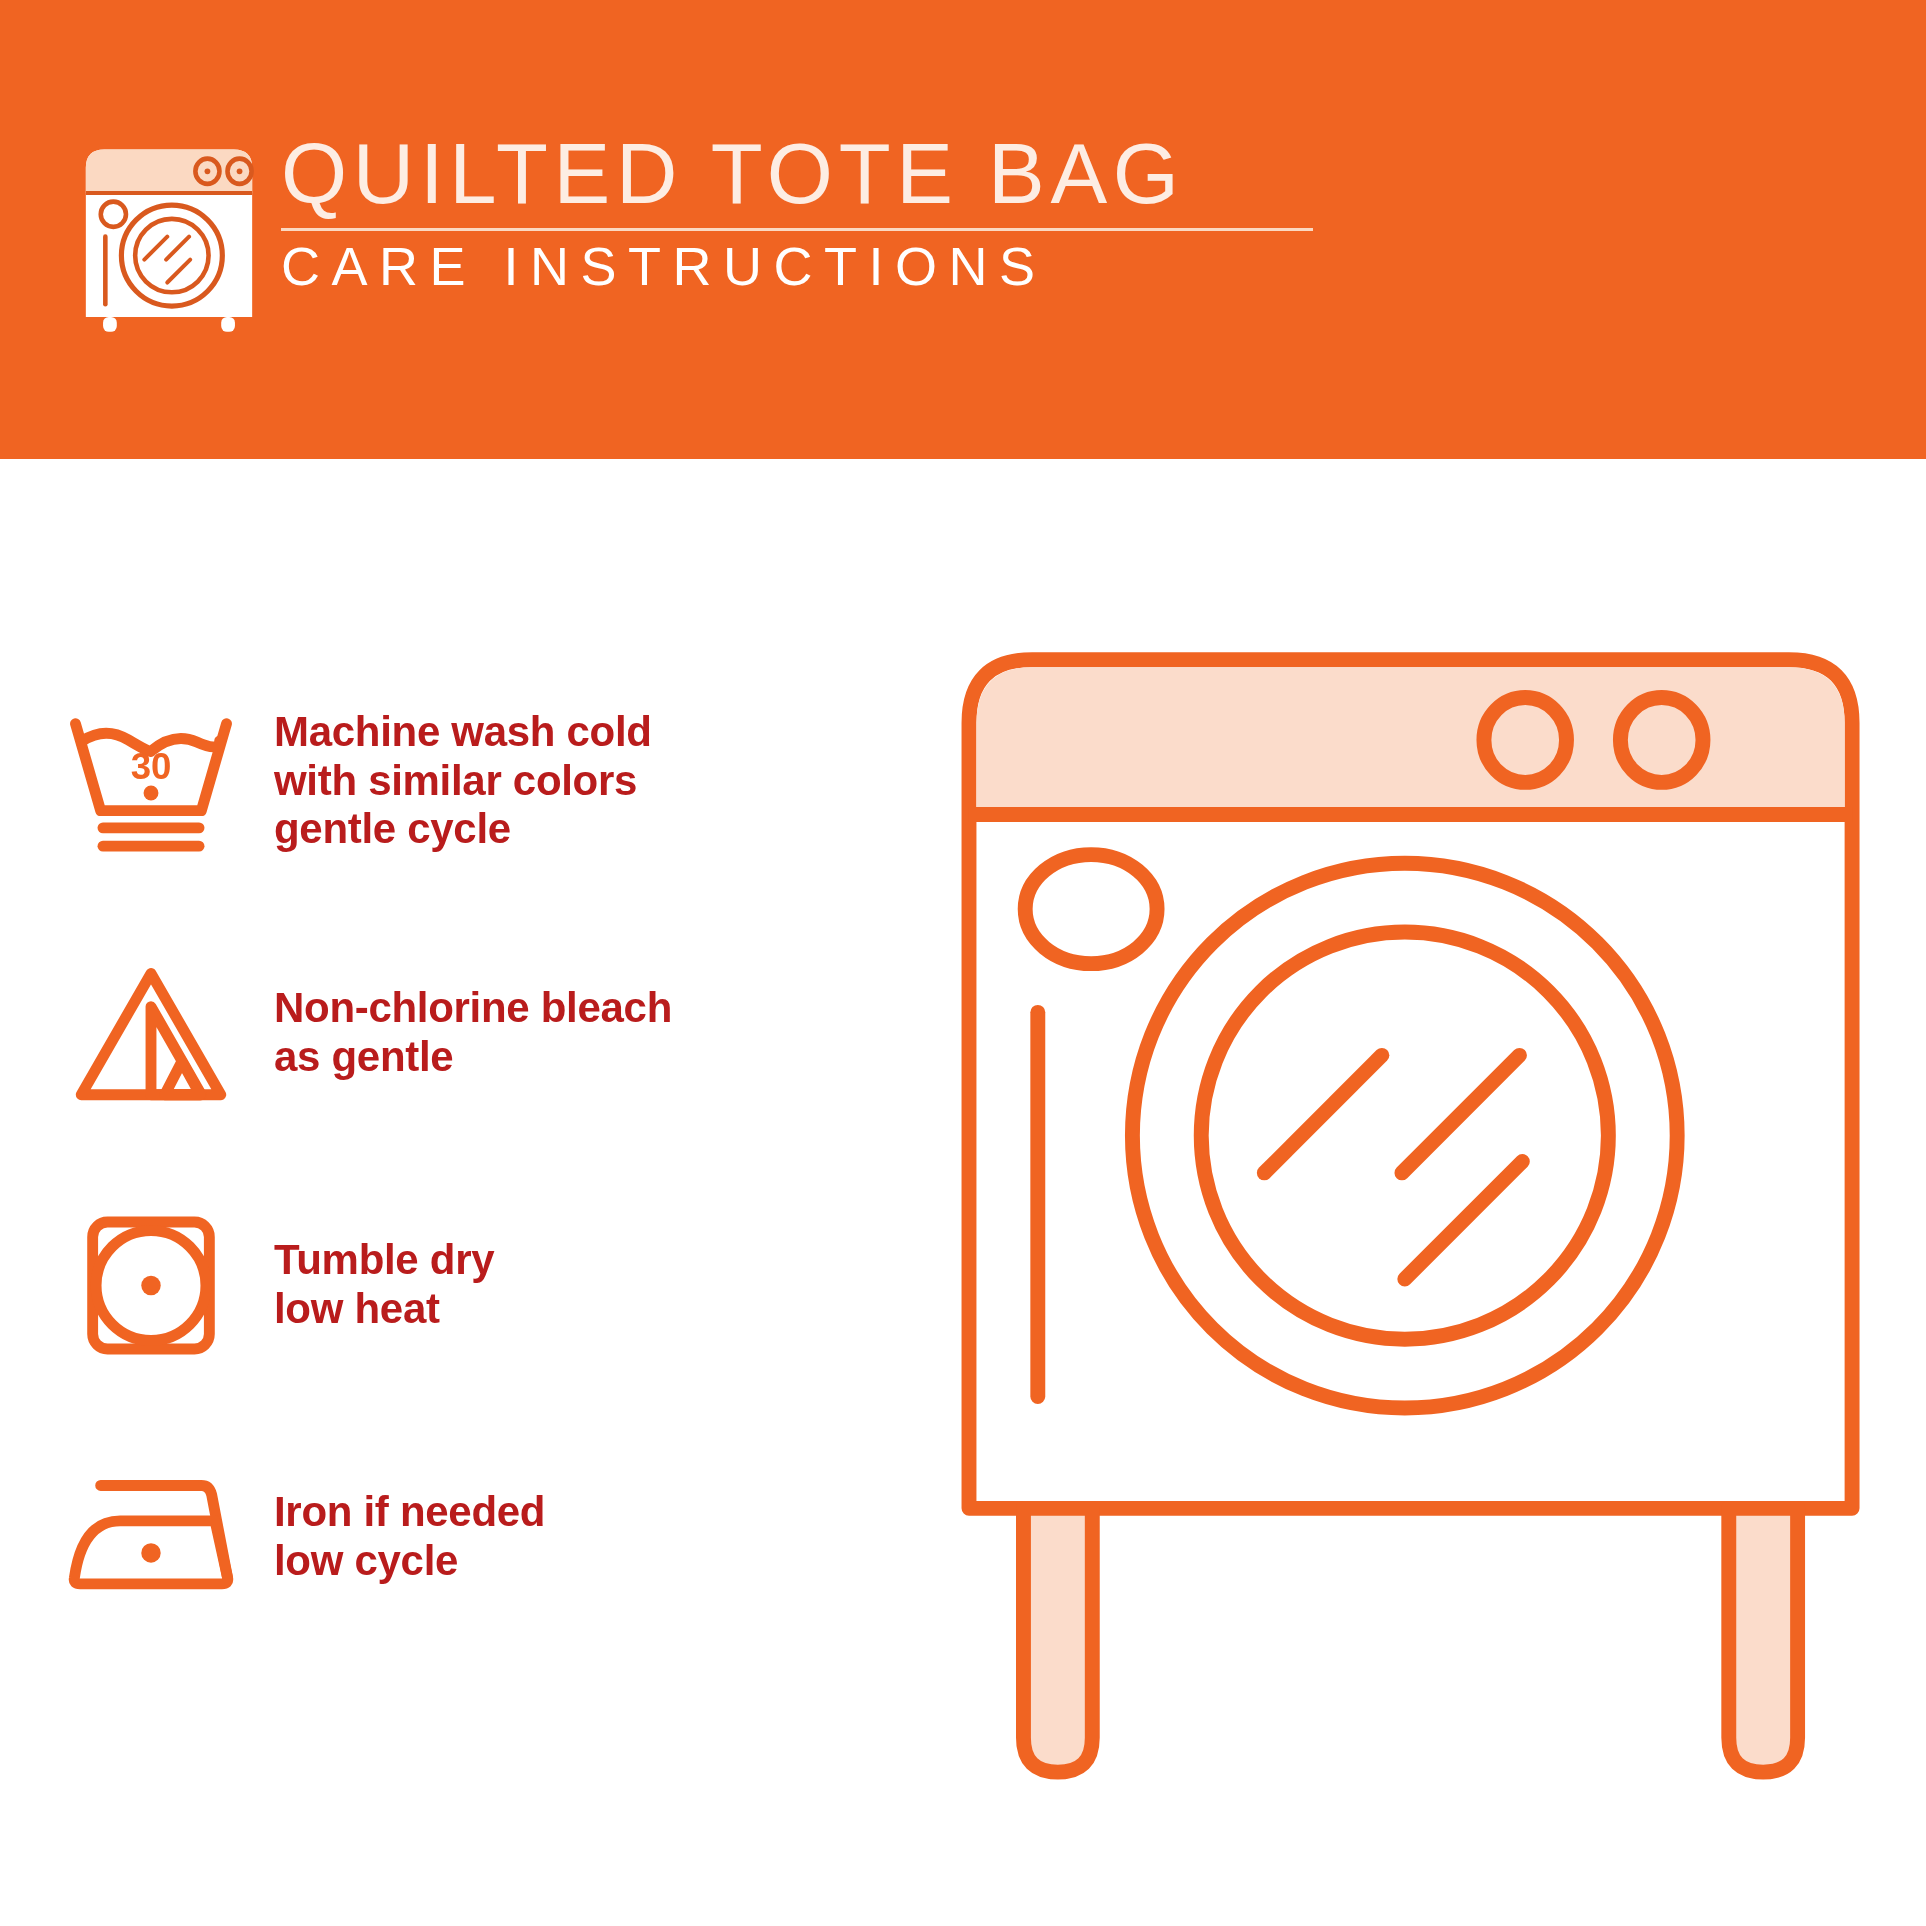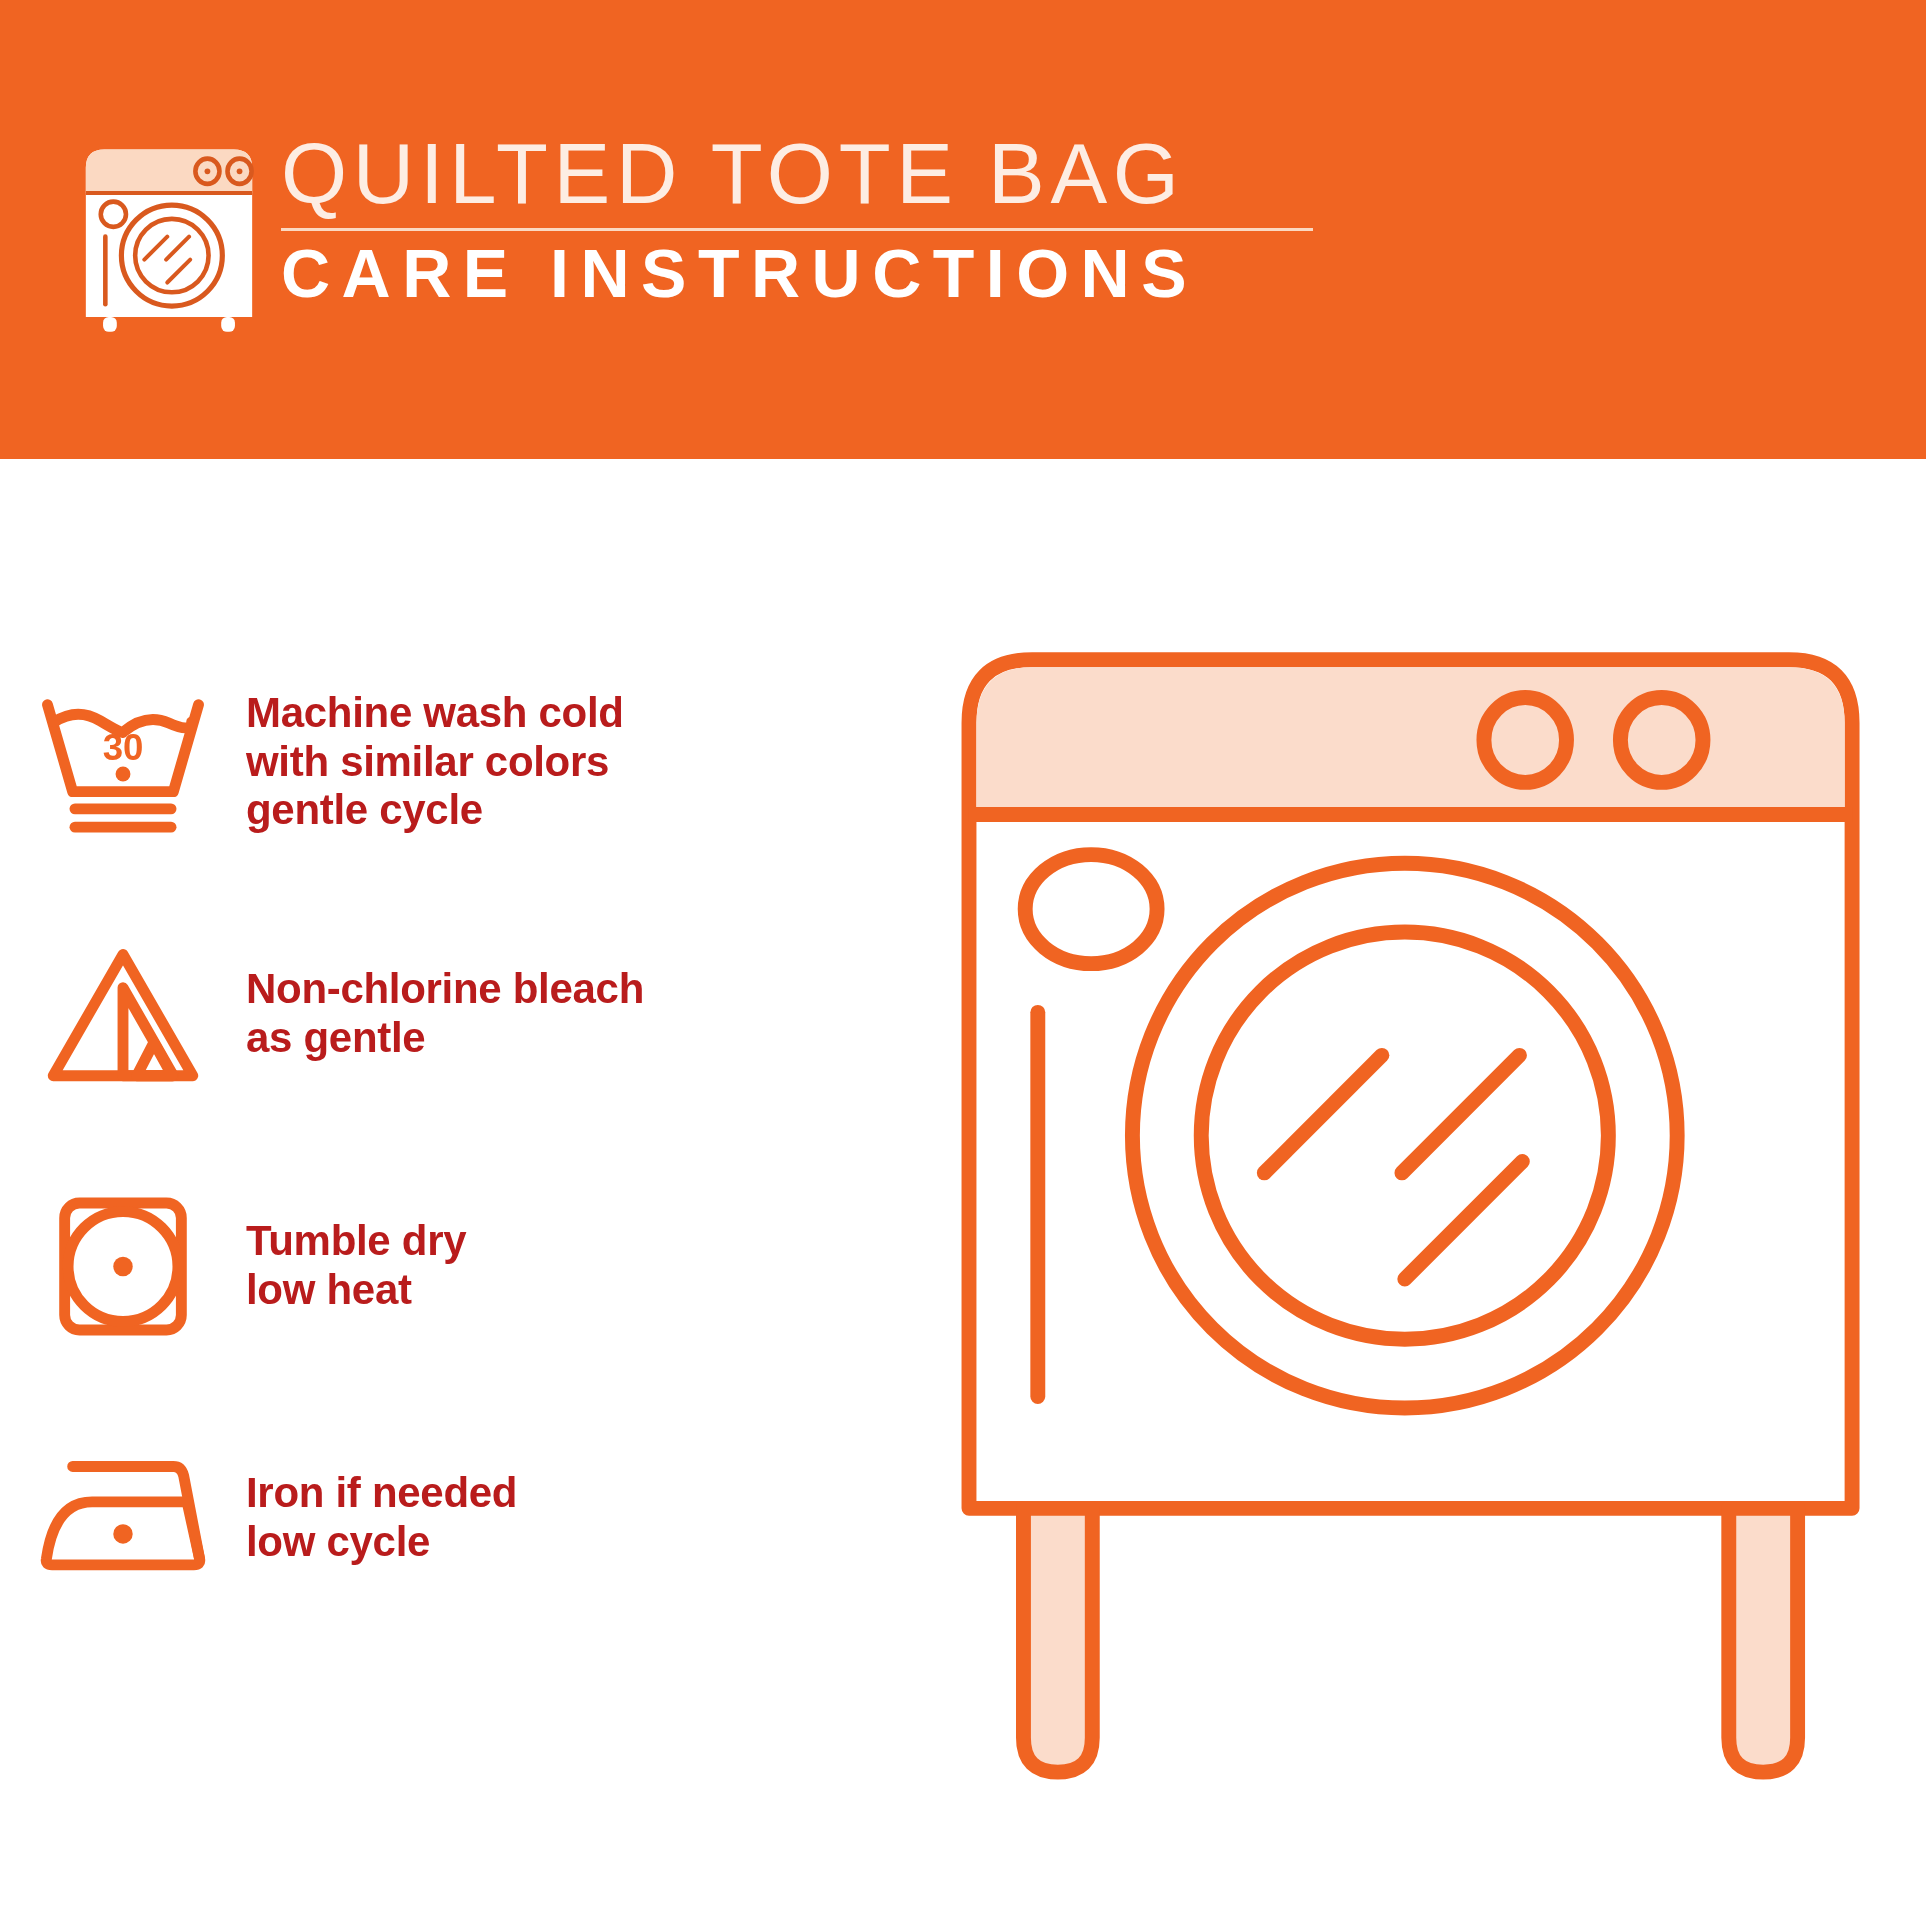--- a/index.html
+++ b/index.html
@@ -48,34 +48,35 @@
     white-space: nowrap;
   }
   #title-divider {
     margin-top: 10.3px;
     margin-bottom: 8px;
     width: 1032px;
     height: 2.9px;
     background: #FBD9C2;
   }
   #title-sub {
-    font-size: 68px;
-    font-weight: 700;
+    font-size: 54px;
+    font-weight: 400;
     letter-spacing: 11.5px;
     color: #FFFFFF;
     line-height: 1.02;
     white-space: nowrap;
   }
 
   
   #care-list {
     position: absolute;
     left: 0;
-    top: 636px;
+    top: 655px;
     width: 917px;
+    padding-left: 28px;
   }
   .care-row {
     position: relative;
     display: flex;
     align-items: center;
     height: 252px;
   }
   .care-symbol {
     width: 246px;
     min-width: 246px;

